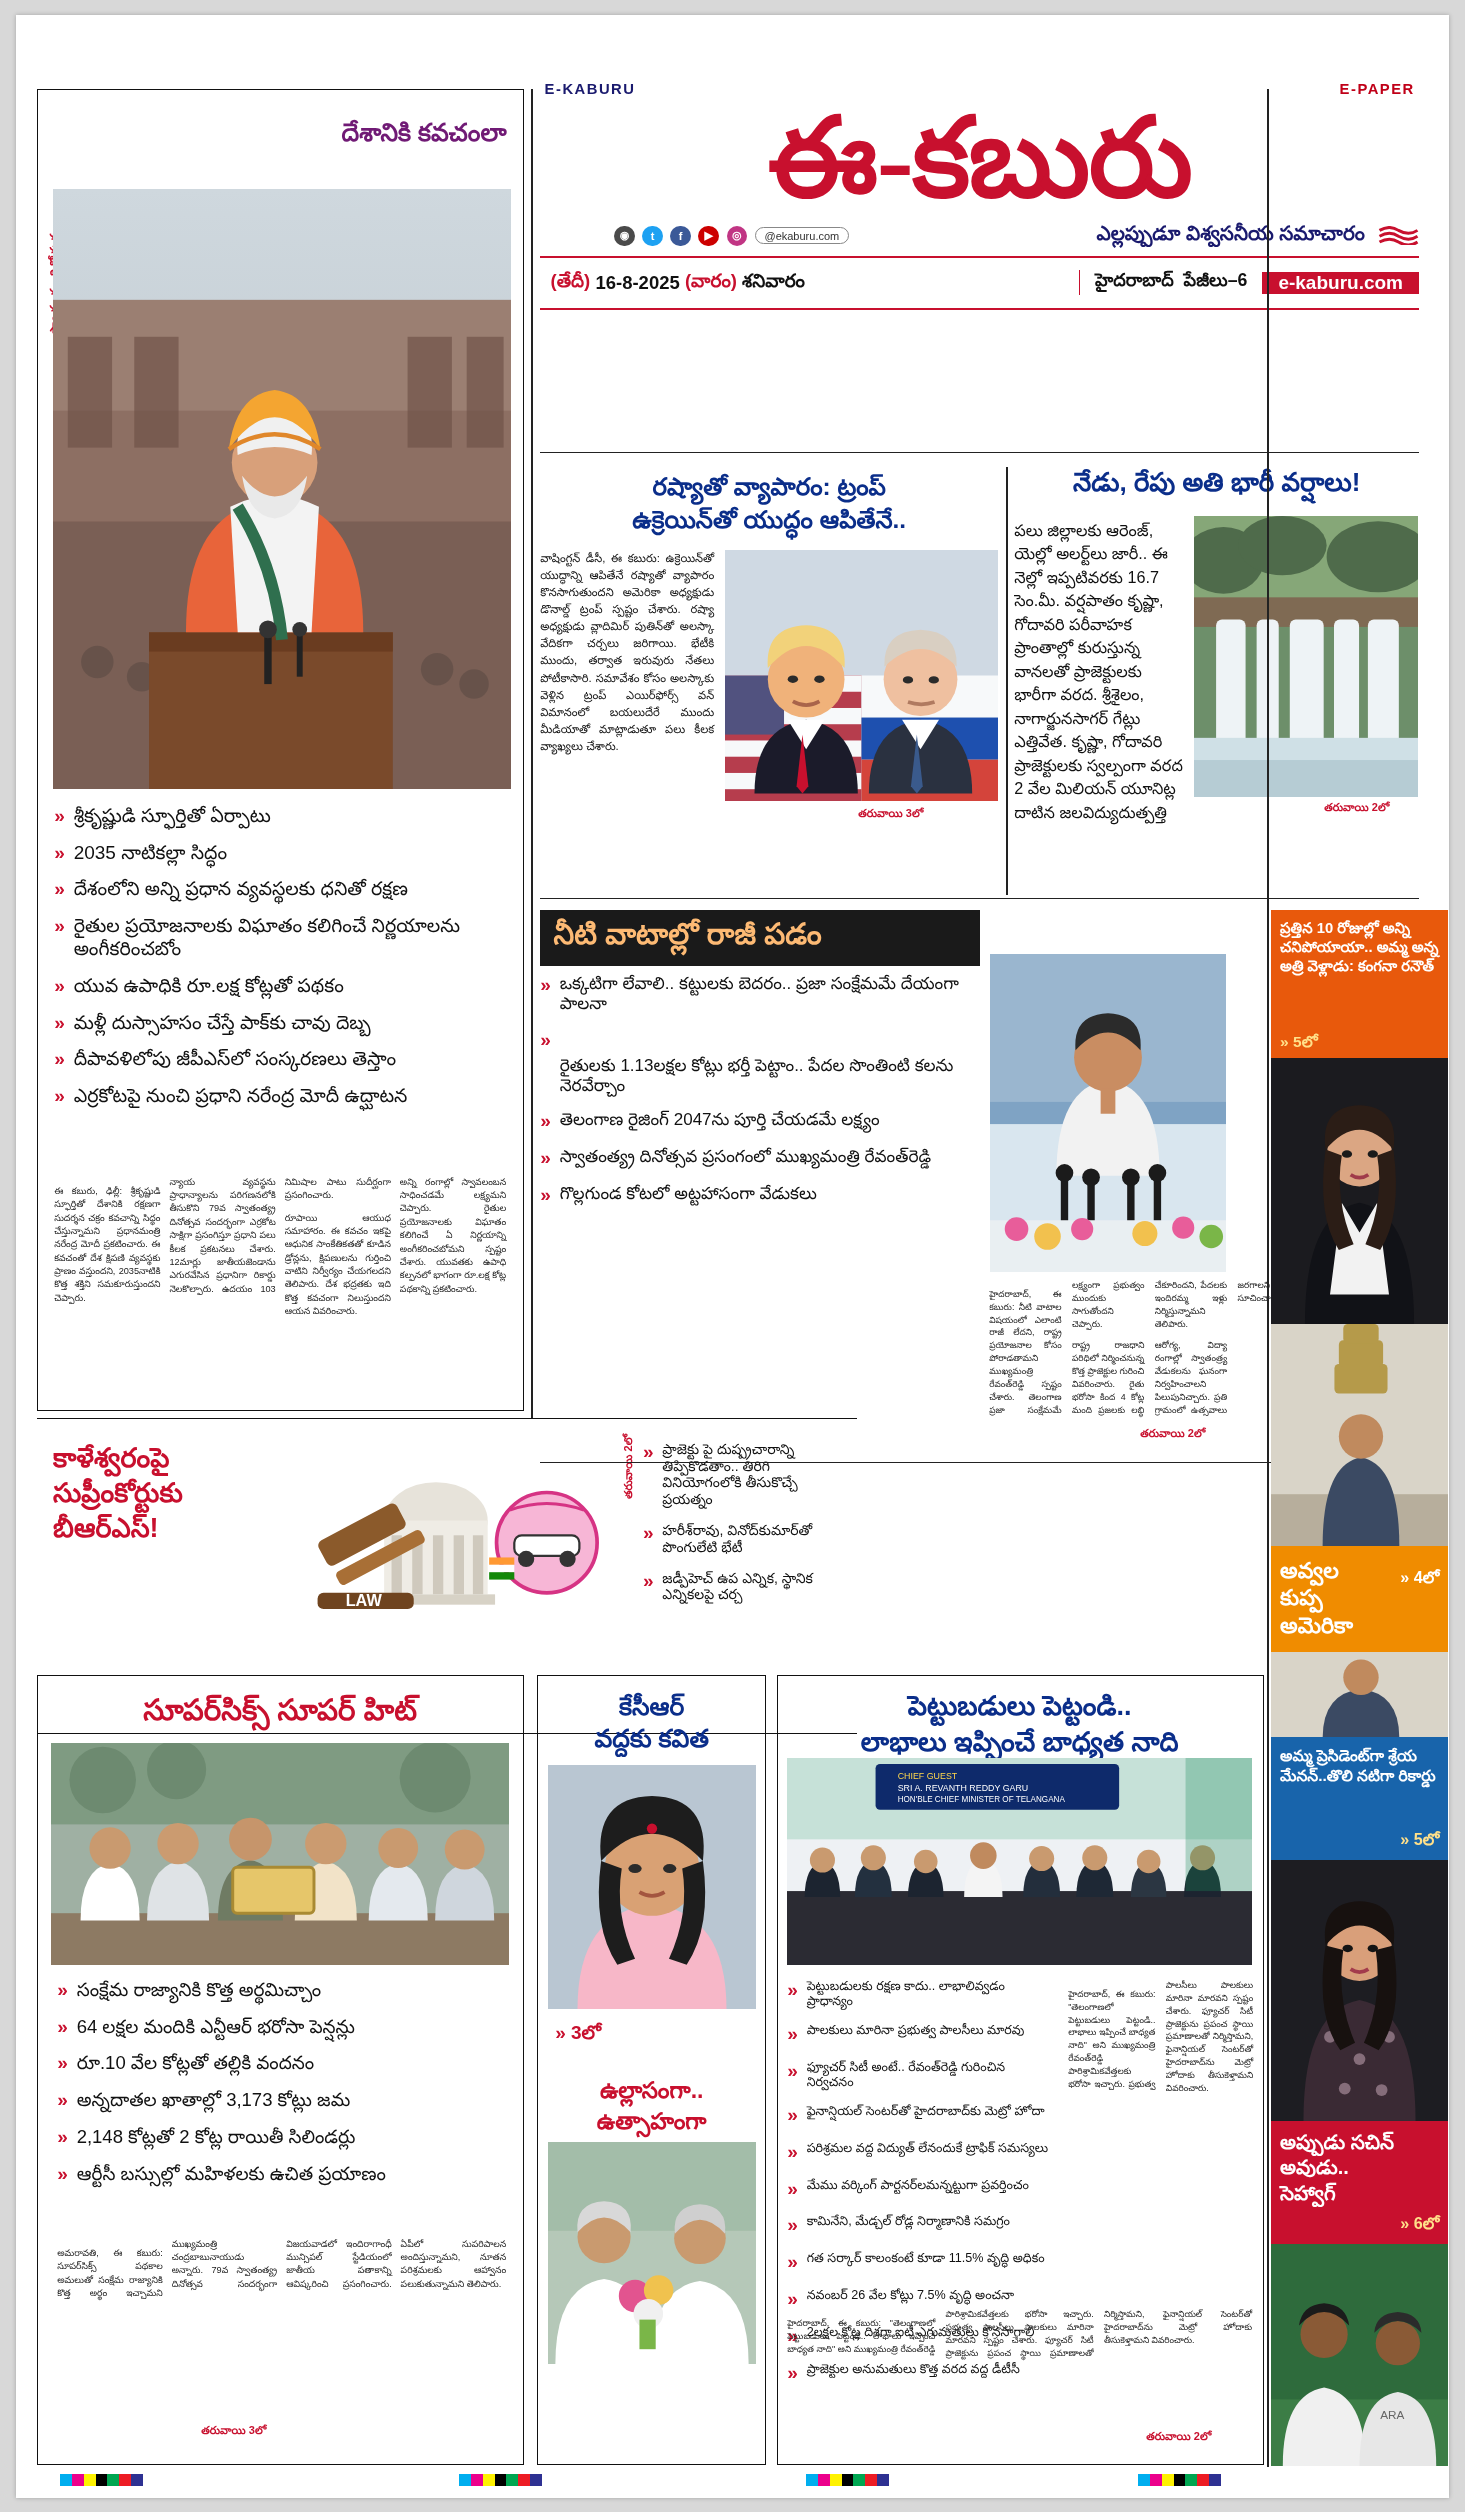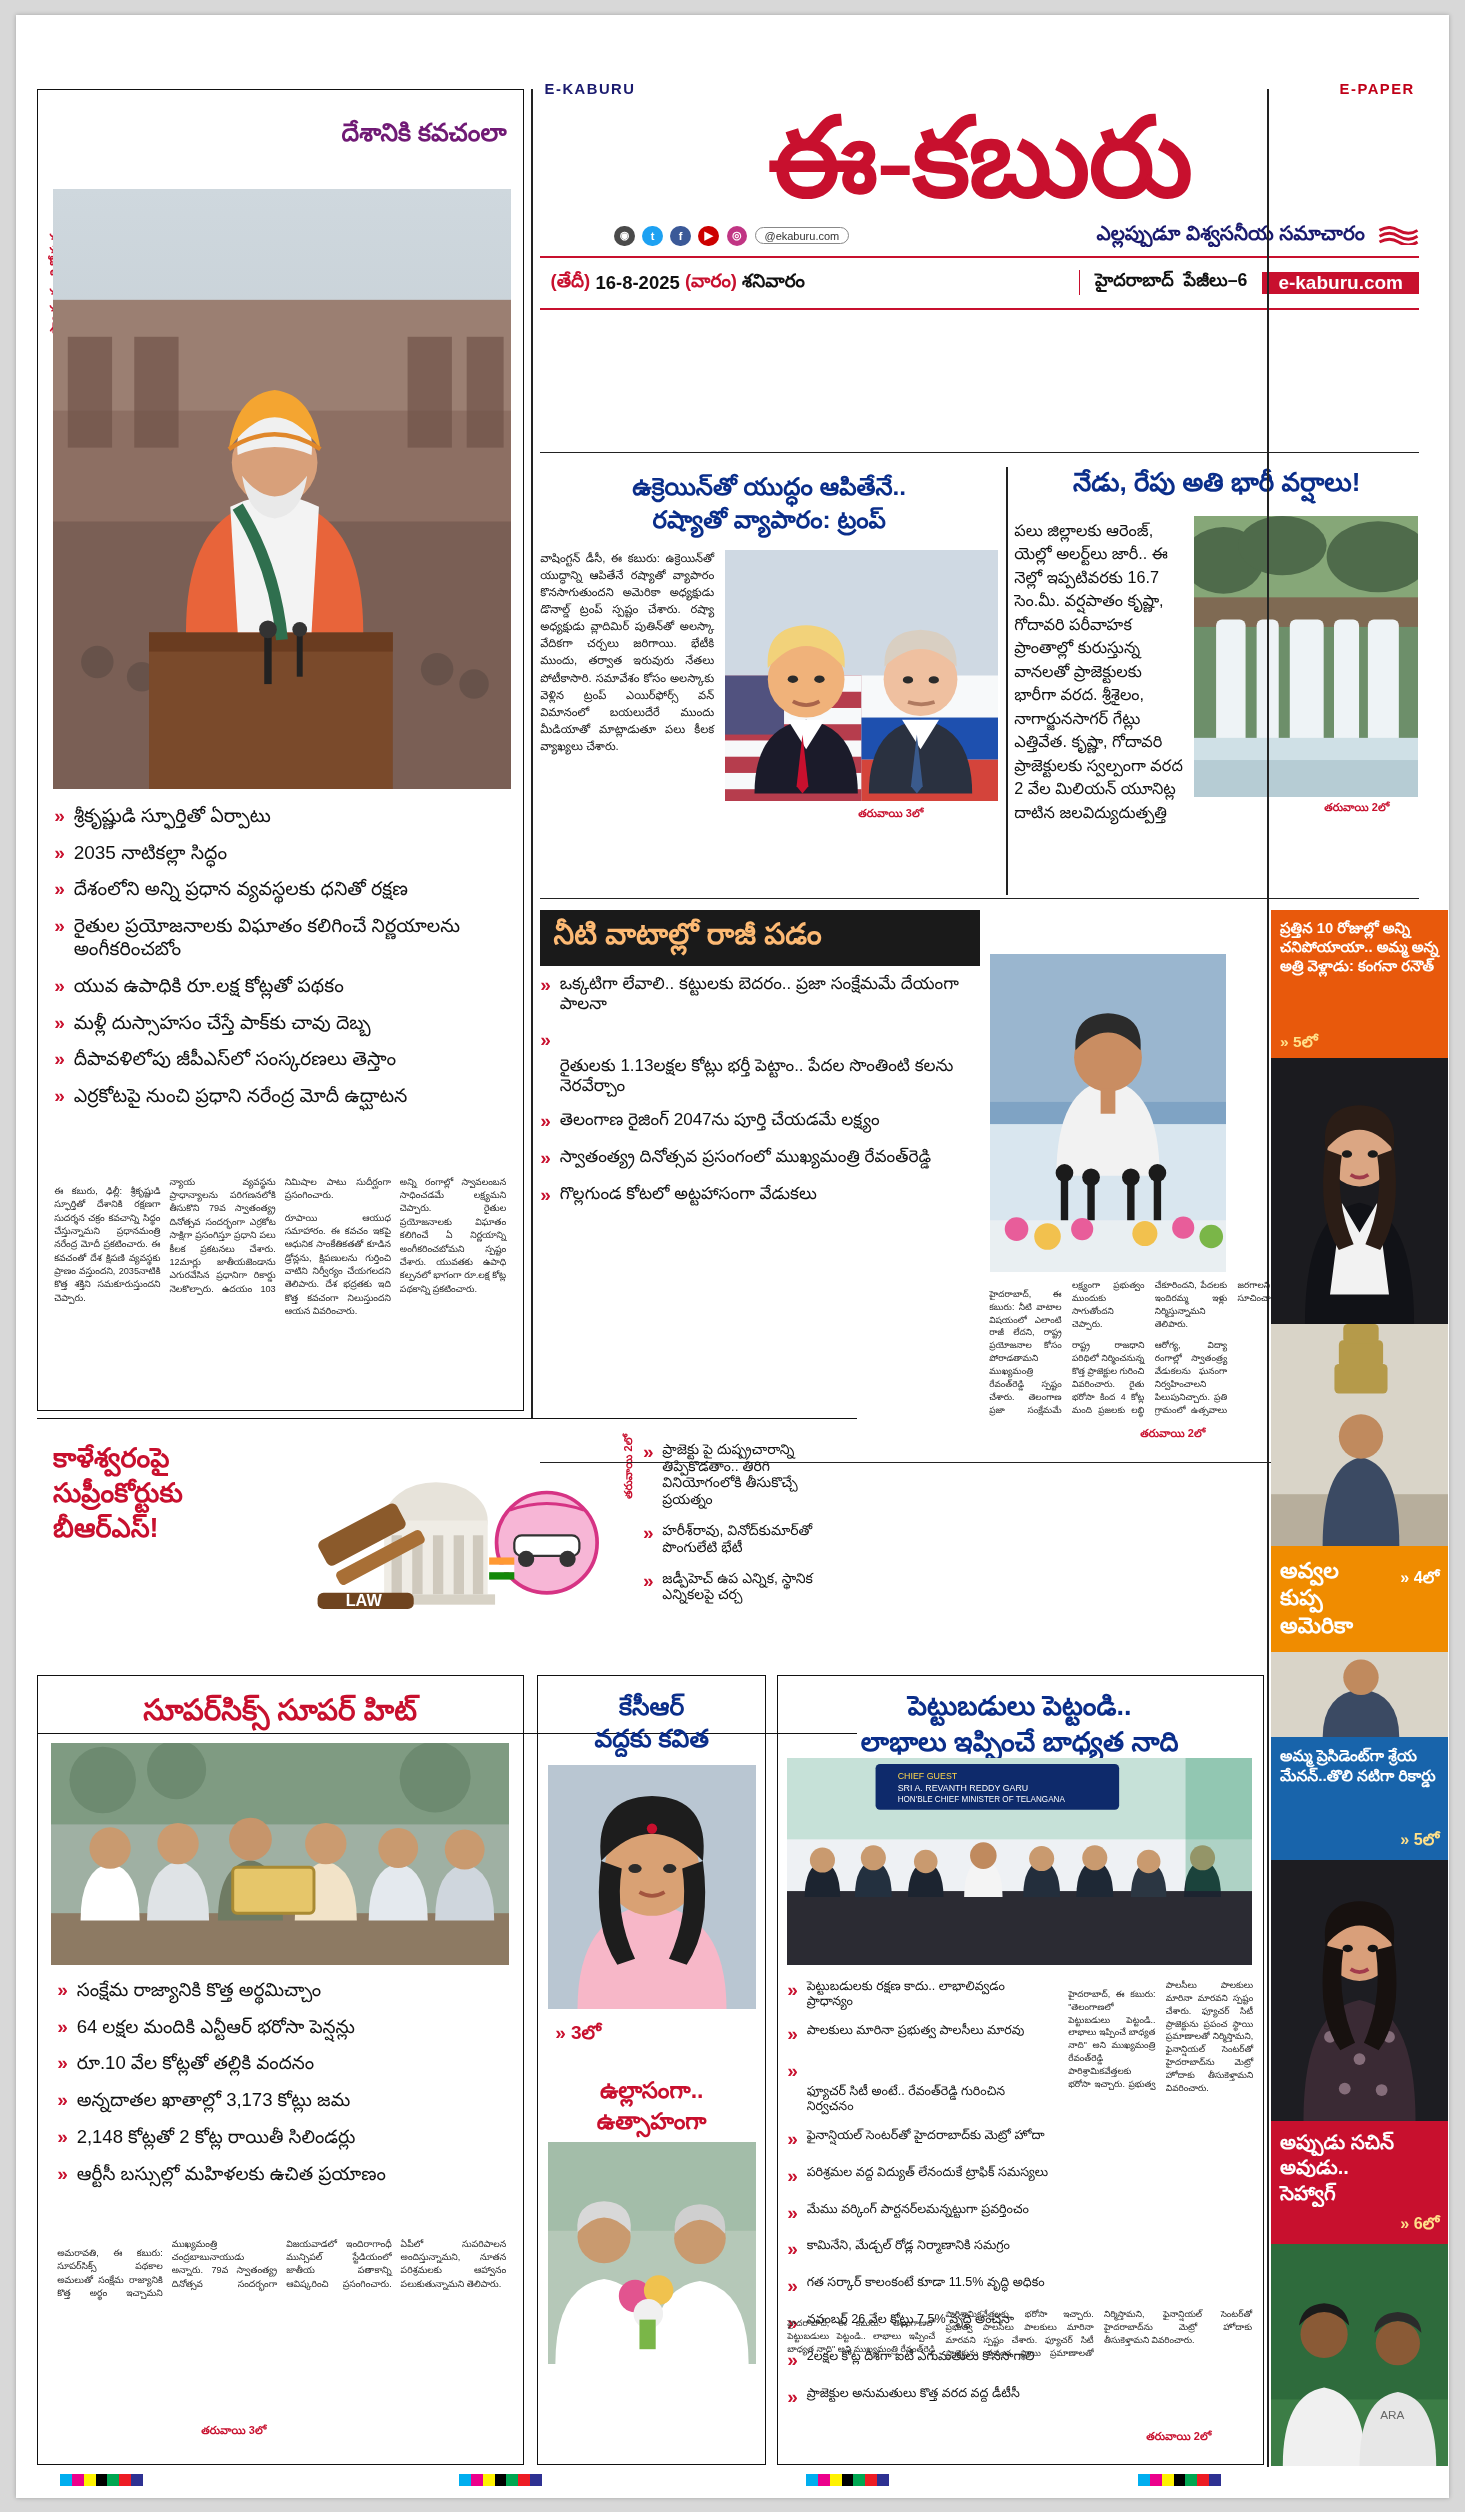--- a/index.html
+++ b/index.html
@@ -213,22 +213,22 @@
 
   <div class="smalltext cols4" style="position:absolute;left:38px;top:1161px;width:452px;height:222px;">
     <p>ఈ కబురు, ఢిల్లీ: శ్రీకృష్ణుడి స్ఫూర్తితో దేశానికి రక్షణగా సుదర్శన చక్రం కవచాన్ని సిద్ధం చేస్తున్నామని ప్రధానమంత్రి నరేంద్ర మోదీ ప్రకటించారు. ఈ కవచంతో దేశ క్షిపణి వ్యవస్థకు ప్రాణం వస్తుందని, 2035నాటికి కొత్త శక్తిని సమకూరుస్తుందని చెప్పారు.</p>
     <p>న్యాయ వ్యవస్థను ప్రాధాన్యాలను పరిగణనలోకి తీసుకొని 79వ స్వాతంత్య్ర దినోత్సవ సందర్భంగా ఎర్రకోట సాక్షిగా ప్రసంగిస్తూ ప్రధాని పలు కీలక ప్రకటనలు చేశారు. 12మార్లు జాతీయజెండాను ఎగురవేసిన ప్రధానిగా రికార్డు నెలకొల్పారు. ఉదయం 103 నిమిషాల పాటు సుదీర్ఘంగా ప్రసంగించారు.</p>
     <p>రూపాయి ఆయుధ సమాహారం. ఈ కవచం ఇకపై ఆధునిక సాంకేతికతతో కూడిన డ్రోన్లను, క్షిపణులను గుర్తించి వాటిని నిర్వీర్యం చేయగలదని తెలిపారు. దేశ భద్రతకు ఇది కొత్త కవచంగా నిలుస్తుందని ఆయన వివరించారు.</p>
     <p>అన్ని రంగాల్లో స్వావలంబన సాధించడమే లక్ష్యమని చెప్పారు. రైతుల ప్రయోజనాలకు విఘాతం కలిగించే ఏ నిర్ణయాన్ని అంగీకరించబోమని స్పష్టం చేశారు. యువతకు ఉపాధి కల్పనలో భాగంగా రూ.లక్ష కోట్ల పథకాన్ని ప్రకటించారు.</p>
   </div>
 
   <div style="position:absolute;left:524px;top:452px;width:458px;height:428px;">
     <div class="blk-hd-c" style="font-size:24.4px;line-height:1.35;margin-top:4.4px;">
+      <div>రష్యాతో వ్యాపారం: ట్రంప్</div>
       <div>ఉక్రెయిన్‌తో యుద్ధం ఆపితేనే..</div>
-      <div>రష్యాతో వ్యాపారం: ట్రంప్</div>
     </div>
     <div style="position:absolute;left:0;top:83px;width:174px;font-size:11.4px;line-height:1.5;color:#111;text-align:justify;">వాషింగ్టన్ డీసీ, ఈ కబురు: ఉక్రెయిన్‌తో యుద్ధాన్ని ఆపితేనే రష్యాతో వ్యాపారం కొనసాగుతుందని అమెరికా అధ్యక్షుడు డొనాల్డ్ ట్రంప్ స్పష్టం చేశారు. రష్యా అధ్యక్షుడు వ్లాదిమిర్ పుతిన్‌తో అలస్కా వేదికగా చర్చలు జరిగాయి. భేటీకి ముందు, తర్వాత ఇరువురు నేతలు పోటీకాసారి. సమావేశం కోసం అలస్కాకు వెళ్లిన ట్రంప్ ఎయిర్‌ఫోర్స్ వన్ విమానంలో బయలుదేరే ముందు మీడియాతో మాట్లాడుతూ పలు కీలక వ్యాఖ్యలు చేశారు.</div>
     <div class="photo" style="position:absolute;left:185px;top:83px;width:273px;height:251px;">
       <svg width="273" height="251" viewBox="0 0 370 340" preserveAspectRatio="none">
         <rect width="370" height="340" fill="#cfd9e3"></rect>
 
         <g opacity=".85">
           <rect x="0" y="170" width="185" height="170" fill="#b22234"></rect>
           <rect x="0" y="170" width="185" height="22" fill="#fff"></rect>
           <rect x="0" y="214" width="185" height="22" fill="#fff"></rect>
@@ -596,21 +596,21 @@
     <div>
         <span class="bq">»</span>
         <span style="font-size:12.6px;">పెట్టుబడులకు రక్షణ కాదు.. లాభాలివ్వడం ప్రాధాన్యం</span>
       </div>
     <div>
         <span class="bq">»</span>
         <span style="font-size:12.6px;">పాలకులు మారినా ప్రభుత్వ పాలసీలు మారవు</span>
       </div>
     <div>
         <span class="bq">»</span>
-        <span style="font-size:12.6px;margin-top:24px;">ఫ్యూచర్ సిటీ అంటే.. రేవంత్‌రెడ్డి గురించిన నిర్వచనం</span>
+        <span style="font-size:12.6px;">ఫ్యూచర్ సిటీ అంటే.. రేవంత్‌రెడ్డి గురించిన నిర్వచనం</span>
       </div>
     <div>
         <span class="bq">»</span>
         <span style="font-size:12.6px;">ఫైనాన్షియల్ సెంటర్‌తో హైదరాబాద్‌కు మెట్రో హోదా</span>
       </div>
     <div>
         <span class="bq">»</span>
         <span style="font-size:12.6px;">పరిశ్రమల వద్ద విద్యుత్ లేనందుకే ట్రాఫిక్ సమస్యలు</span>
       </div>
     <div>

